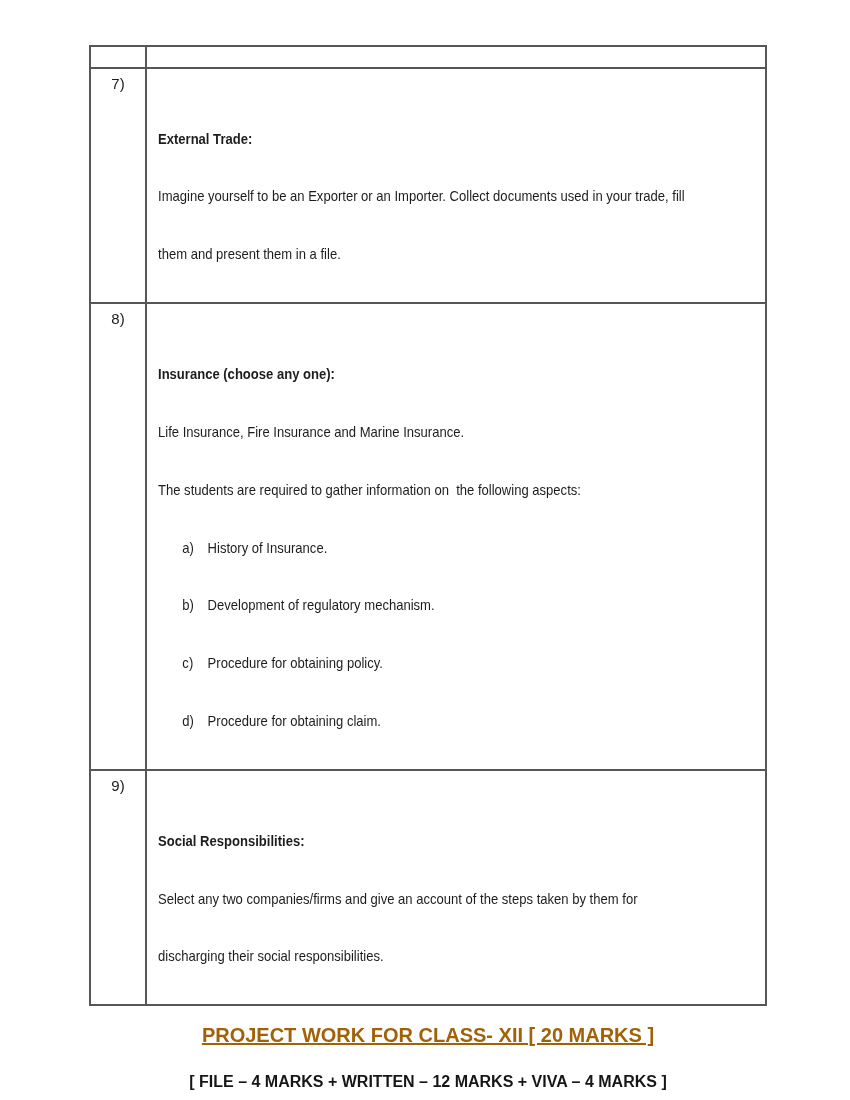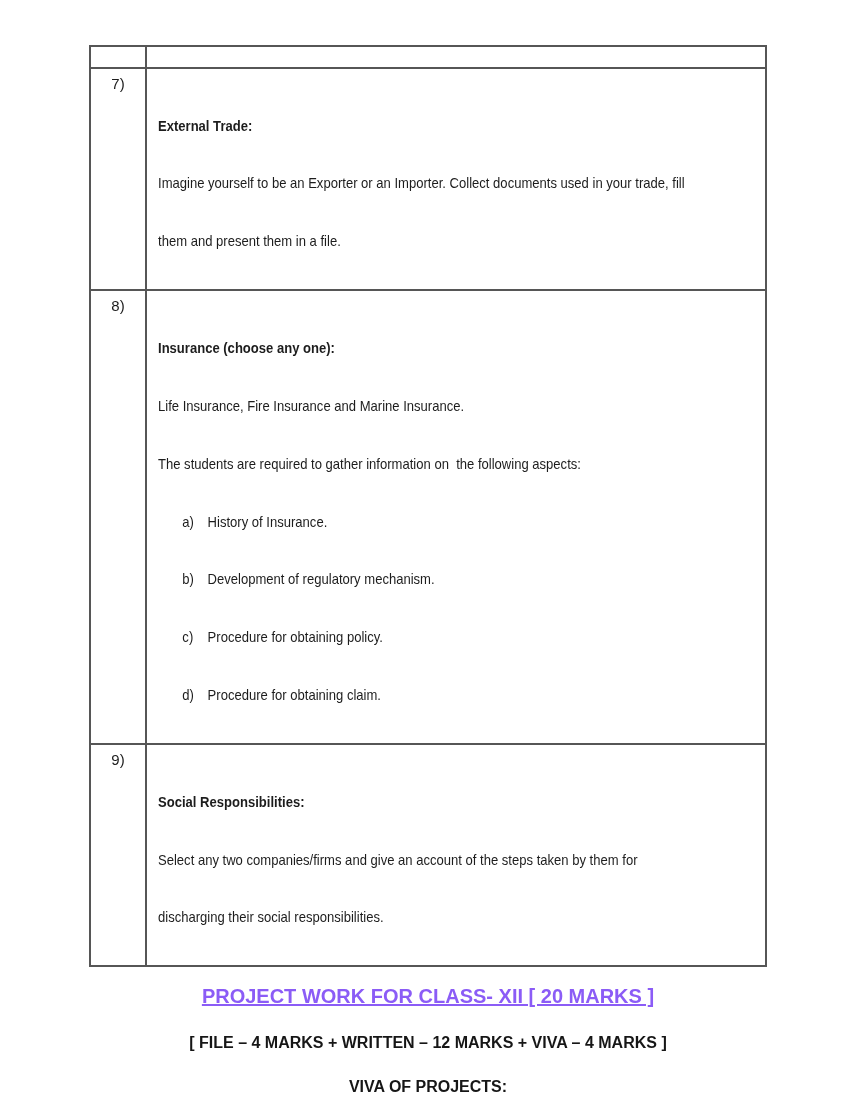--- a/index.html
+++ b/index.html
@@ -21,33 +21,33 @@
   .r-empty{height:20px;}
   .r7{min-height:79px;}
   .r8{min-height:160px;}
   .r9{min-height:55px;}
   .tnum{
     flex:0 0 56px;width:56px;box-sizing:border-box;
     border-right:2px solid #565656;
     text-align:center;padding-top:6px;
     font-size:15px;
   }
-  .tcell{flex:1;padding:8px 6px 0 11px;overflow:hidden;}
+  .tcell{flex:1;padding:21px 6px 0 11px;overflow:hidden;}
   
   .ct{
     transform:scaleX(0.87);transform-origin:0 0;width:114.9%;
     font-size:15px;line-height:19.3px;white-space:pre;
   }
   .b{font-weight:bold;}
   .li{padding-left:28px;}
   .li .m{display:inline-block;width:29px;}
   .hwrap{margin-left:89px;width:678px;text-align:center;}
   .h1{
     margin-top:17px;font-size:20px;font-weight:bold;
-    text-decoration:underline;line-height:25px;color:#8b5cf6;
+    text-decoration:underline;line-height:25px;color:#a16207;
   }
   .h2{margin-top:23px;font-size:16px;font-weight:bold;line-height:22px;color:#161616;}
   .h3{margin-top:22px;font-size:16px;font-weight:bold;line-height:21px;color:#161616;}
 </style>
 </head>
 <body>
 
 <div>
 
   <div class="tbl tbl1">

